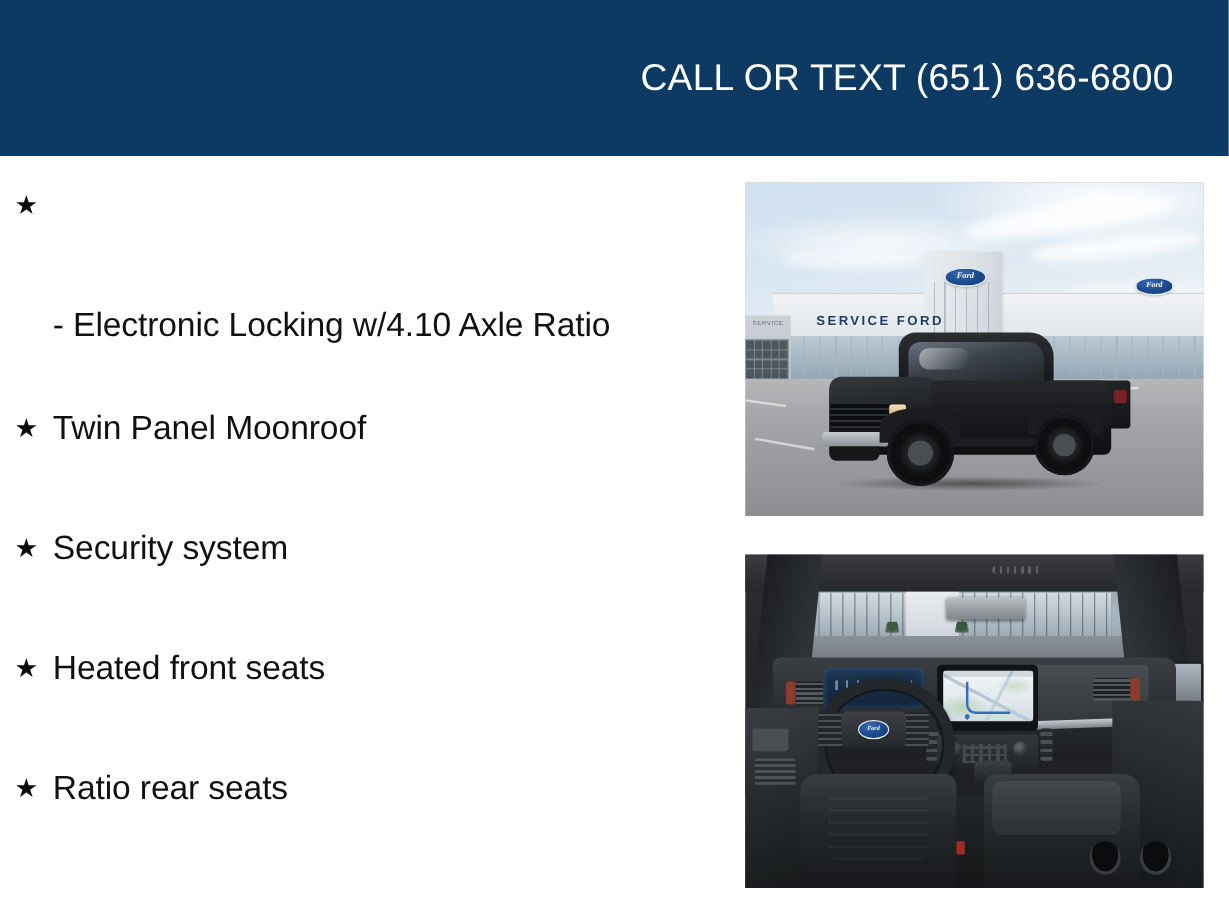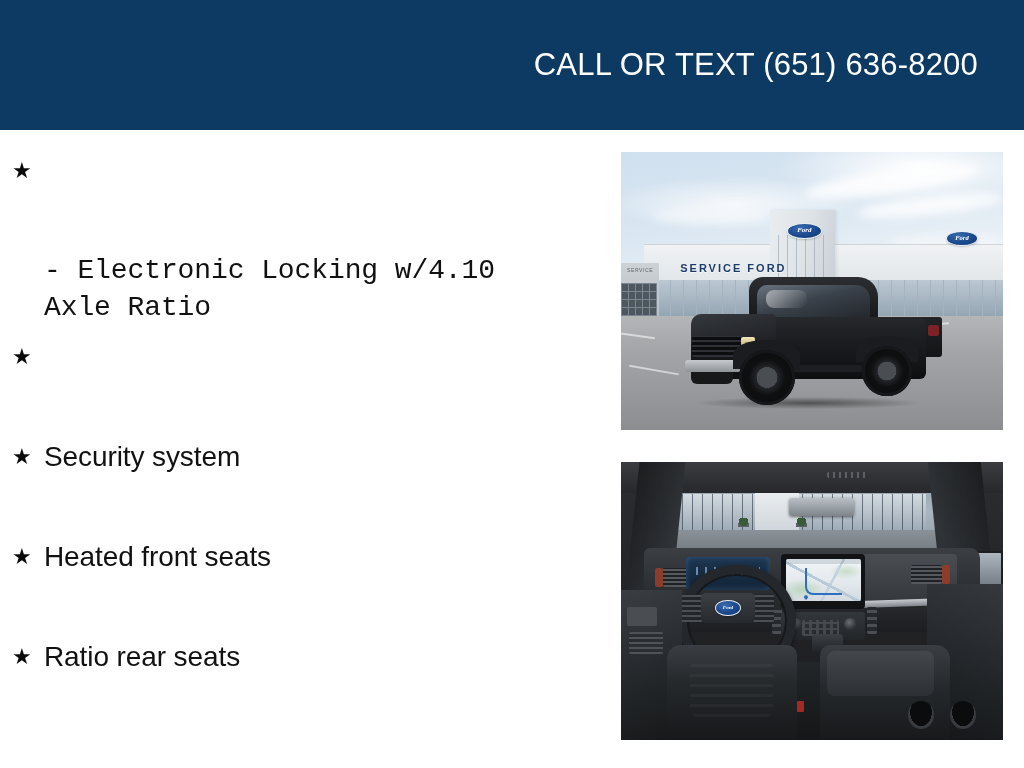--- a/index.html
+++ b/index.html
@@ -57,21 +57,20 @@
   .feature-row {
     display: flex;
     align-items: flex-start;
     padding-left: 12px;
     min-height: 100px;
     box-sizing: border-box;
   }
   .feature-row.sub {
     min-height: 86px;
     padding-left: 44px;
-    font-family: Liberation Mono, monospace;
   }
   .bullet-star {
     flex: 0 0 auto;
     width: 32px;
     font-size: 22px;
     line-height: 30px;
     color: #0b0b0b;
     text-align: left;
     padding-top: 4px;
   }
@@ -535,35 +534,36 @@
     position: absolute; left: 46%; top: 86%; width: 2%; height: 4%;
     background: #a12a24; border-radius: 1px;
   }
 </style>
 </head>
 <body>
 
 <div class="slide">
 
   <div class="header-band">
-    <div class="header-phone">CALL OR TEXT (651) 636-8200</div>
+    <div class="header-phone">CALL OR TEXT (651) 636-6800</div>
   </div>
 
   <div class="features">
 
     <div class="feature-row">
       <span class="bullet-star">★</span>
     </div>
 
     <div class="feature-row sub">
       <span class="feature-text sub-text">- Electronic Locking w/4.10 Axle Ratio</span>
     </div>
 
     <div class="feature-row">
       <span class="bullet-star">★</span>
+      <span class="feature-text">Twin Panel Moonroof</span>
     </div>
 
     <div class="feature-row">
       <span class="bullet-star">★</span>
       <span class="feature-text">Security system</span>
     </div>
 
     <div class="feature-row">
       <span class="bullet-star">★</span>
       <span class="feature-text">Heated front seats</span>

